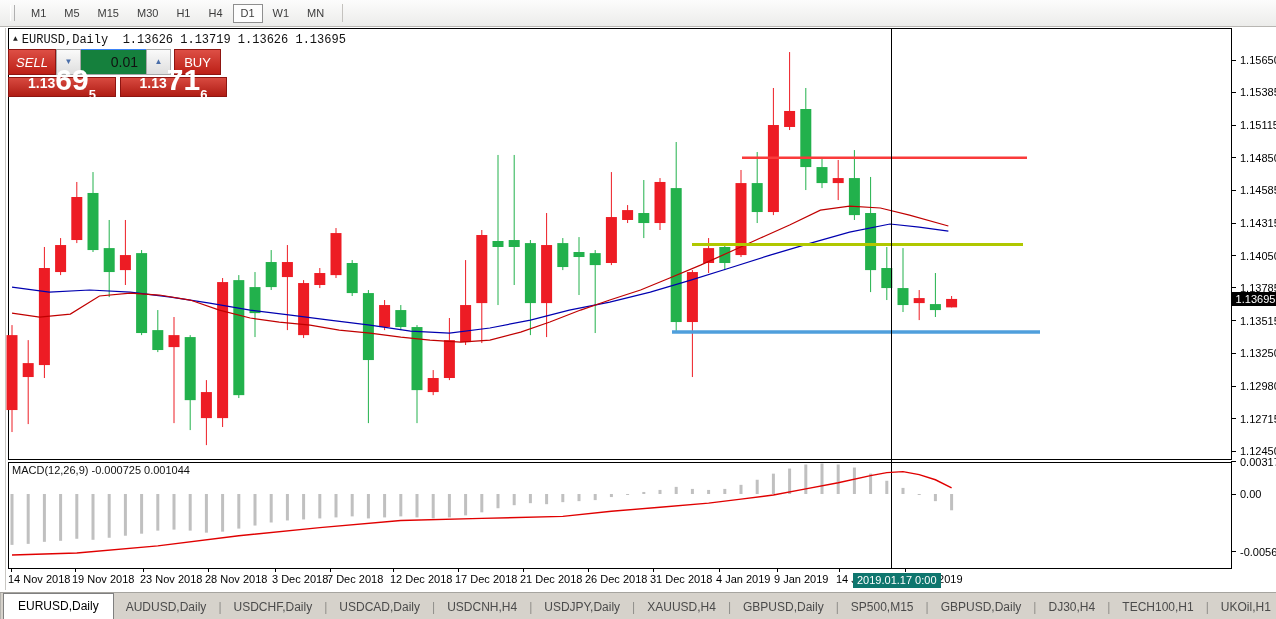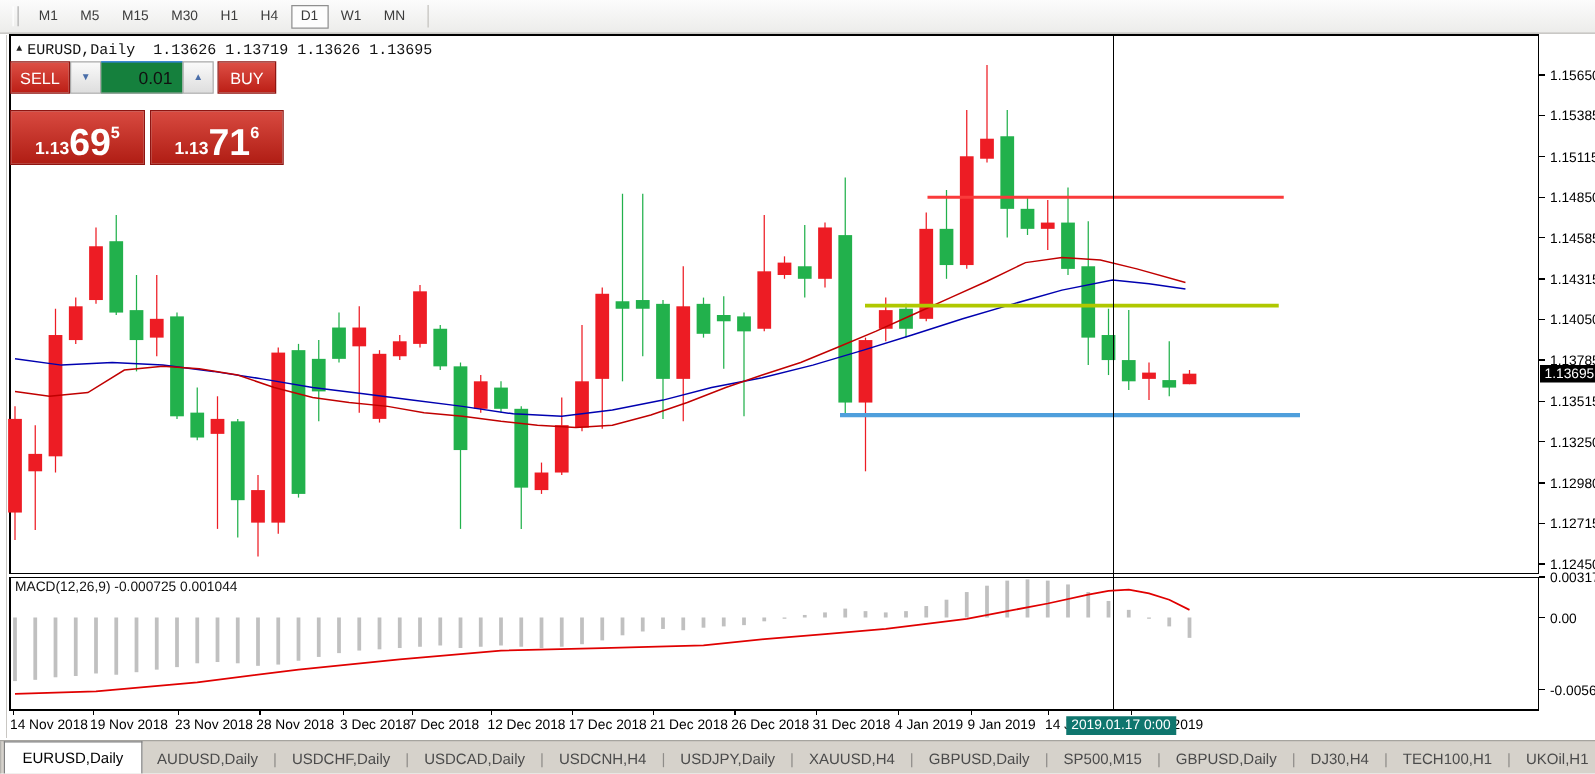--- a/index.html
+++ b/index.html
@@ -23,27 +23,27 @@
   #macd-label{left:12px;top:437px;font-size:11px;color:#111;}
   #cur-price-label{left:1232px;top:265px;width:44px;height:14px;background:#000;color:#fff;
                    font-size:11px;line-height:14px;padding-left:3px;box-sizing:border-box;text-align:center;}
   #crosshair-date-label{left:853px;top:546px;height:15px;background:#0f766e;color:#fff;
                         font-size:11px;line-height:15px;padding:0 4px;white-space:nowrap;}
   
   #trade-widget{left:8px;top:22px;width:222px;}
   .tw-row1{display:flex;height:26px;}
   .tw-btn{border:1px solid #8e1511;background:linear-gradient(#dd4f45,#bc1f16);color:#fff;
           font-size:13px;font-family:inherit;line-height:24px;text-align:center;cursor:default;}
-  #tw-sell{width:48px;}
+  #tw-sell{width:48px;font-style:italic;}
   #tw-buy{width:47px;margin-left:3px;}
   .tw-spin{width:23px;border:1px solid #a8a8a8;background:linear-gradient(#fafafa,#dedede);
            color:#4a6ea9;font-size:8px;text-align:center;line-height:24px;cursor:default;}
   #tw-vol{width:65px;border-top:1px solid #3b82f6;border-bottom:1px solid #a8a8a8;background:#15803d;
           font-size:14px;color:#111;text-align:right;padding-right:8px;line-height:24px;box-sizing:border-box;}
-  .tw-row2{display:flex;margin-top:13px;height:44px;}
+  .tw-row2{display:flex;margin-top:2px;height:20px;}
   .tw-price{border:1px solid #8e1511;background:linear-gradient(#d84a40,#b01d14);color:#fff;
             display:flex;align-items:flex-end;justify-content:center;padding-bottom:2px;box-sizing:border-box;}
   #tw-price-sell{width:108px;}
   #tw-price-buy{width:107px;margin-left:4px;}
   .tw-price .sm{font-size:14px;font-weight:bold;line-height:22px;}
   .tw-price .big{font-size:30px;font-weight:bold;line-height:28px;}
   .tw-price .sup{font-size:13px;font-weight:bold;line-height:34px;align-self:flex-start;}
   
   #tabbar{position:absolute;left:0;bottom:0;width:1276px;height:27px;background:#d6d2cb;
           border-top:1px solid #a6a49f;display:flex;align-items:flex-end;z-index:30;box-sizing:border-box;}

